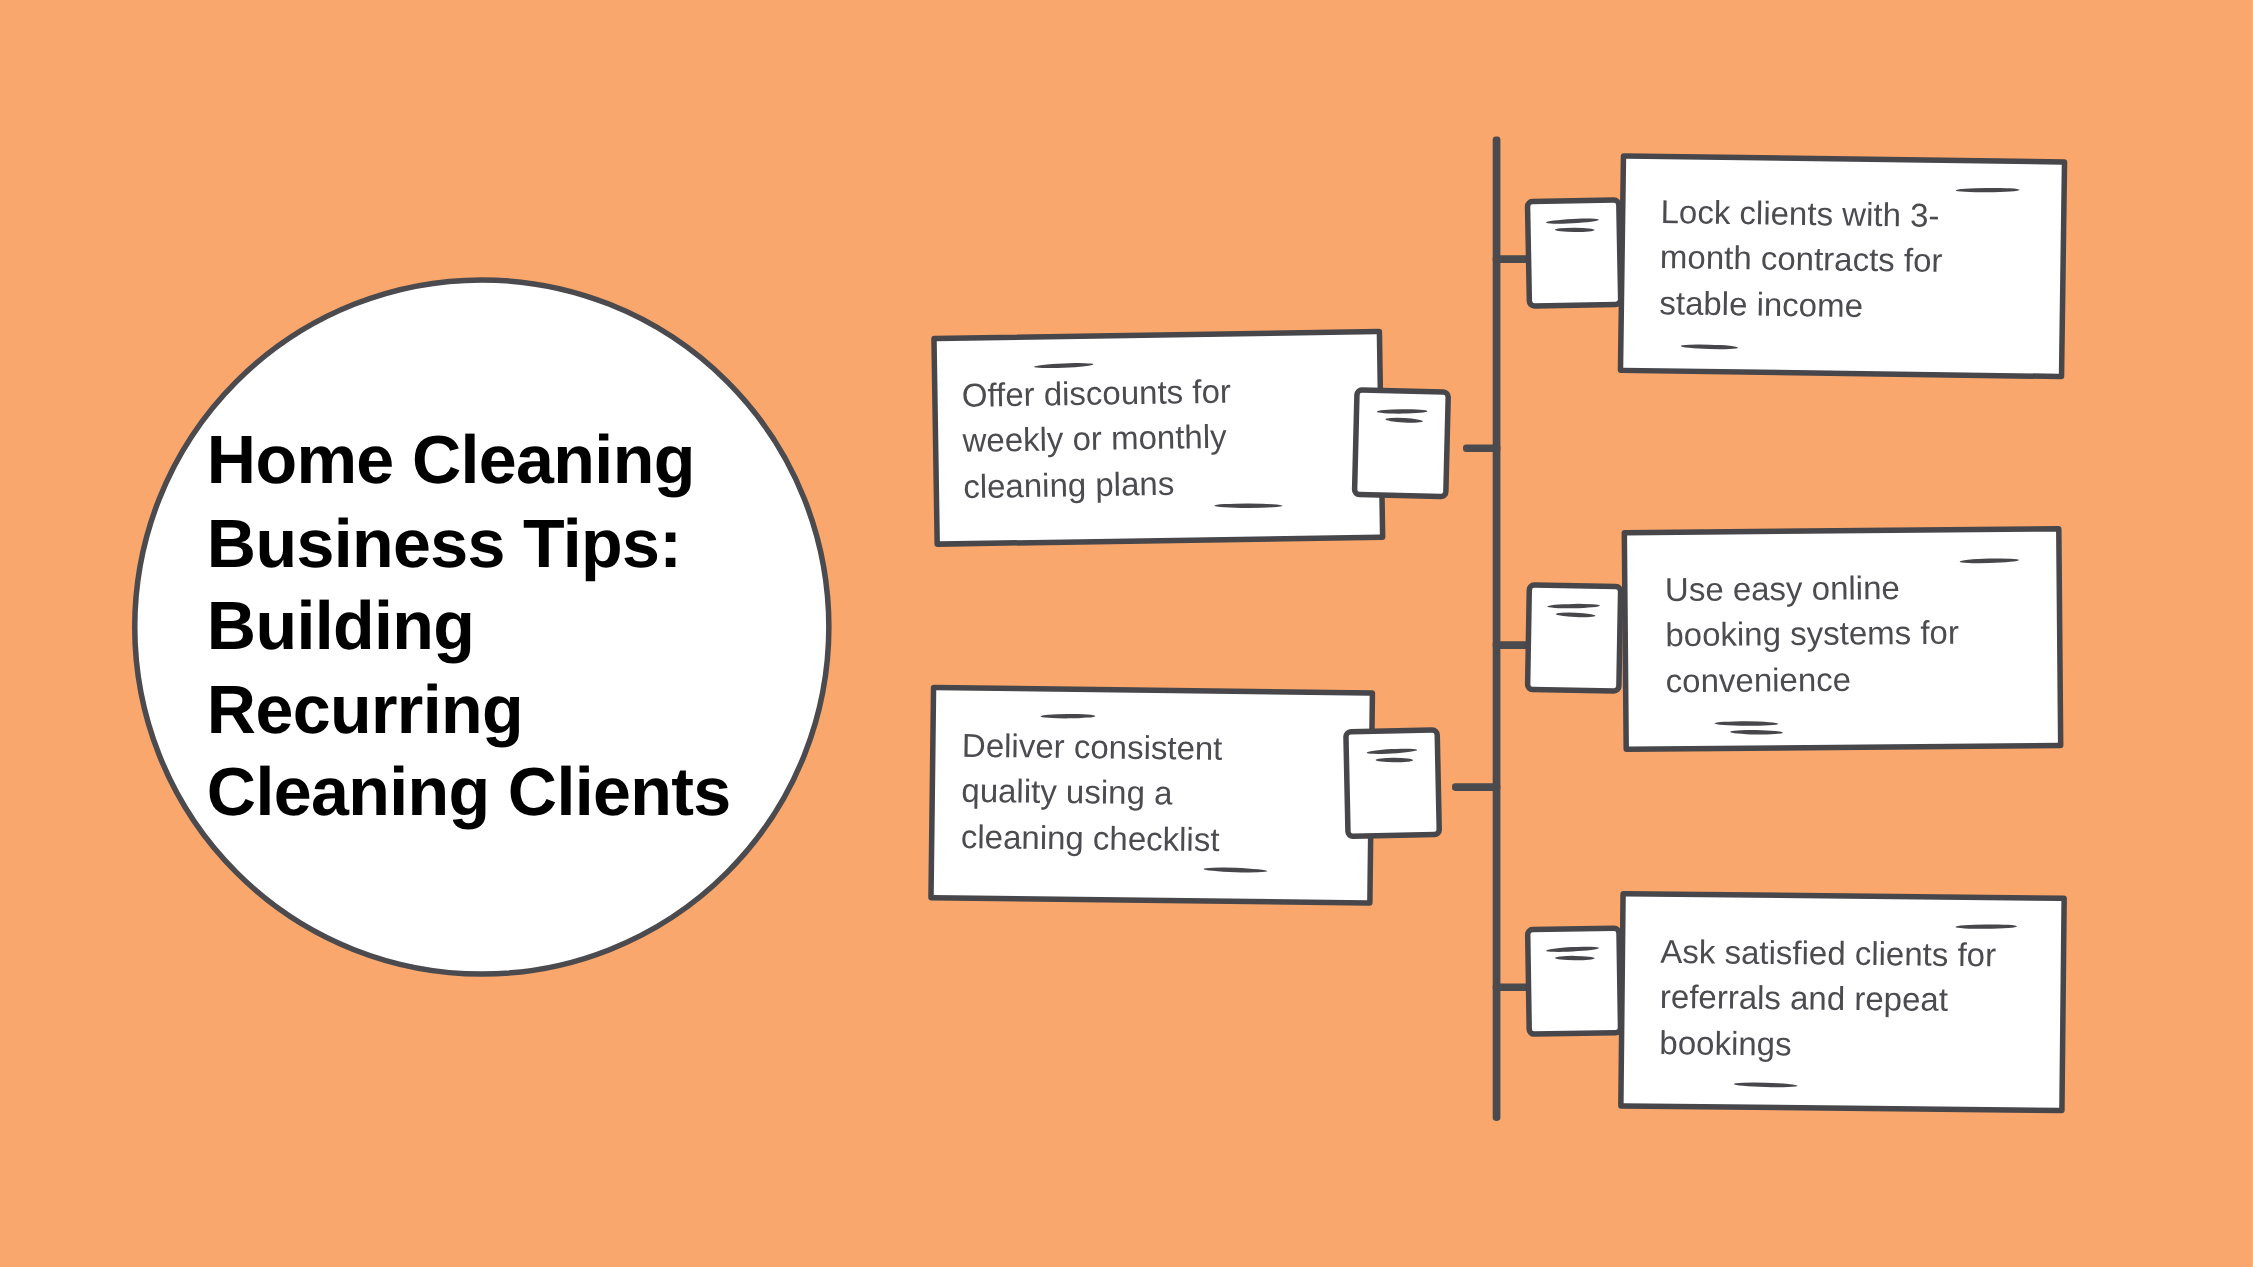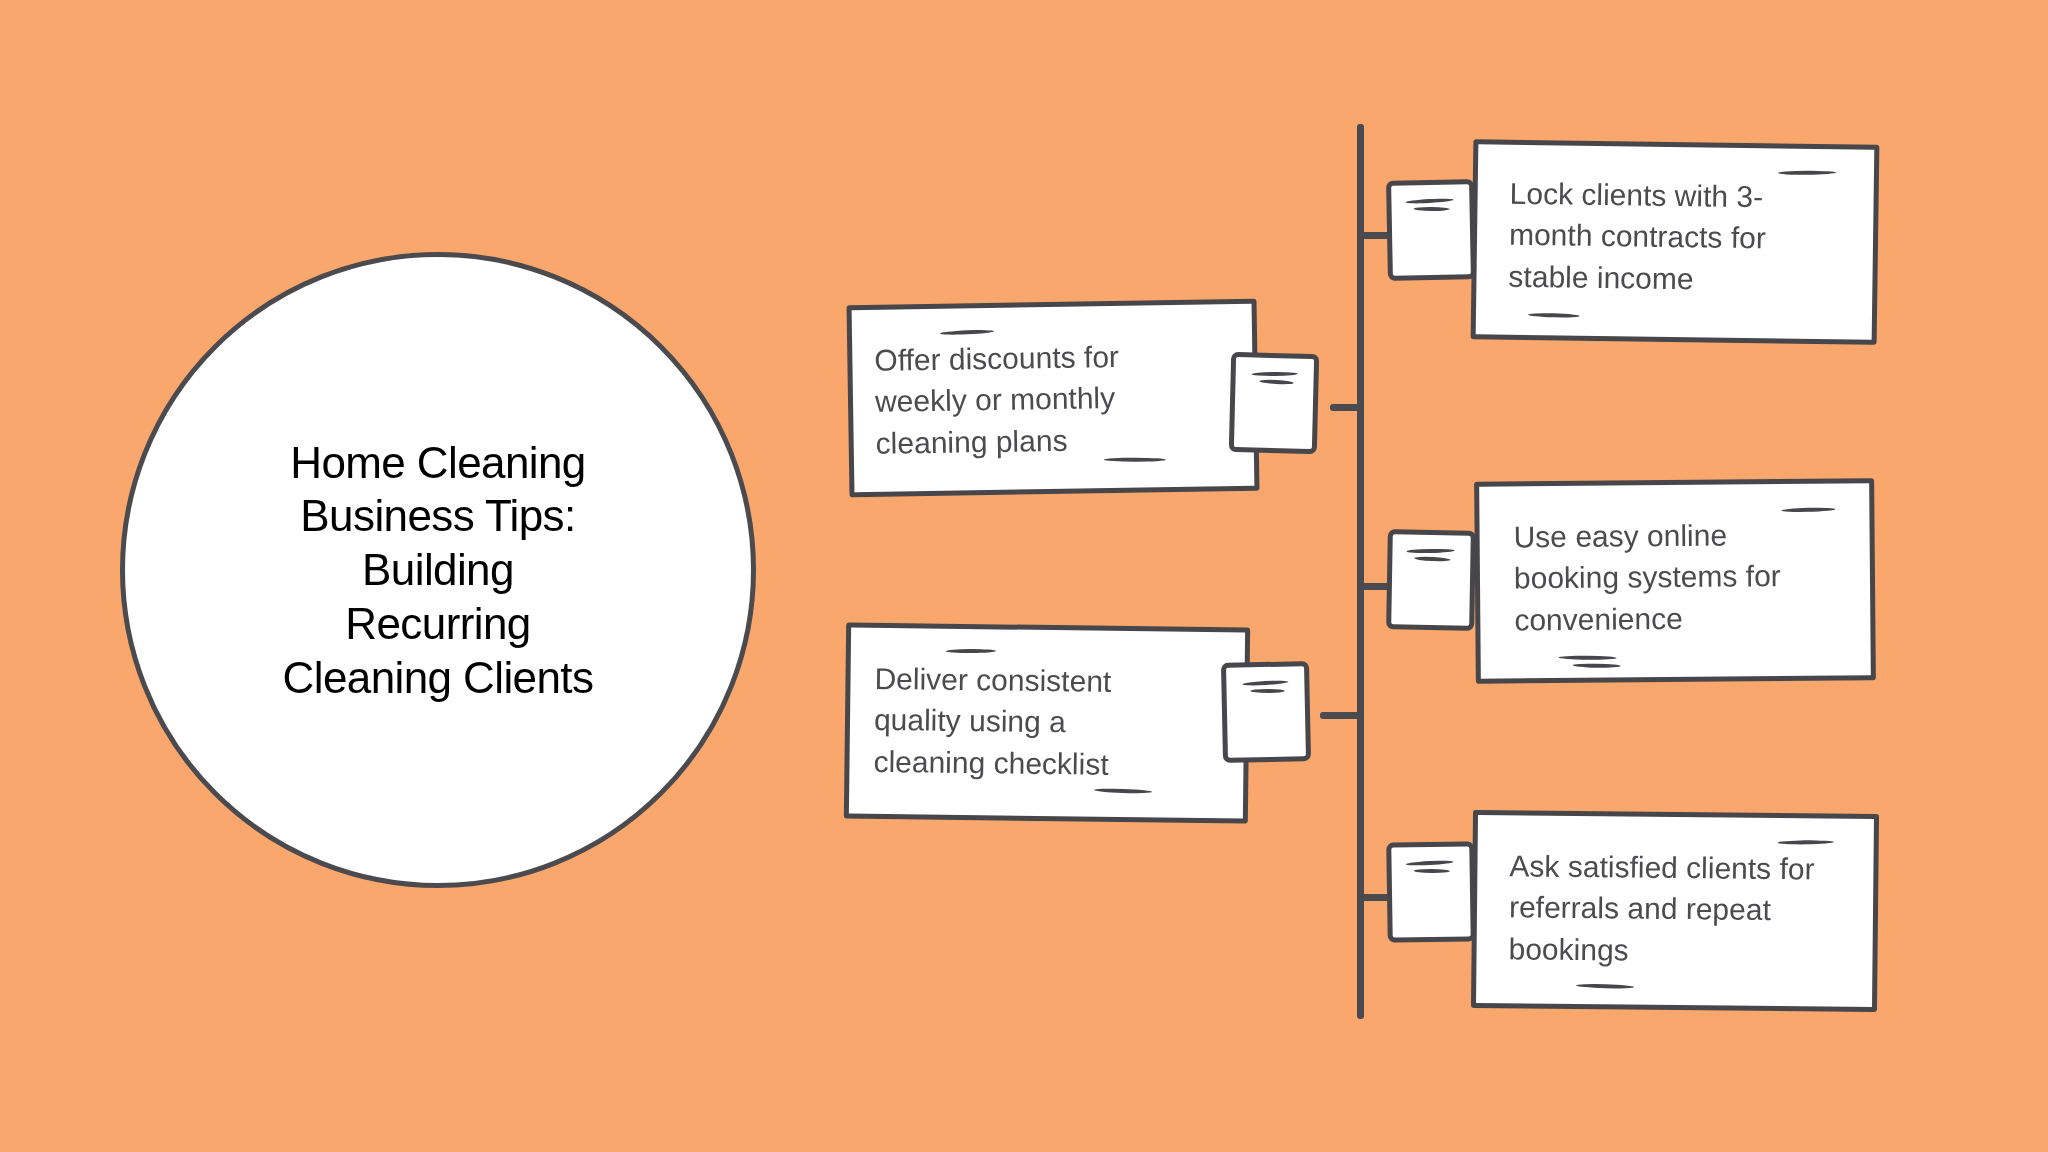--- a/index.html
+++ b/index.html
@@ -29,25 +29,25 @@
     border-radius: 50%;
     background: #ffffff;
     border: 5px solid #4a4a4f;
     box-sizing: border-box;
     display: flex;
     align-items: center;
     justify-content: center;
   }
   #center-title {
     font-family: "Liberation Sans", sans-serif;
-    font-weight: 400;
-    font-size: 44px;
+    font-weight: 700;
+    font-size: 62px;
     line-height: 1.22;
     color: #000000;
-    text-align: center;
+    text-align: left;
     letter-spacing: -0.6px;
     width: 500px;
     white-space: pre-line;
   }
 
   
   #spine {
     position: absolute;
     left: 1357px;
     top: 124px;

